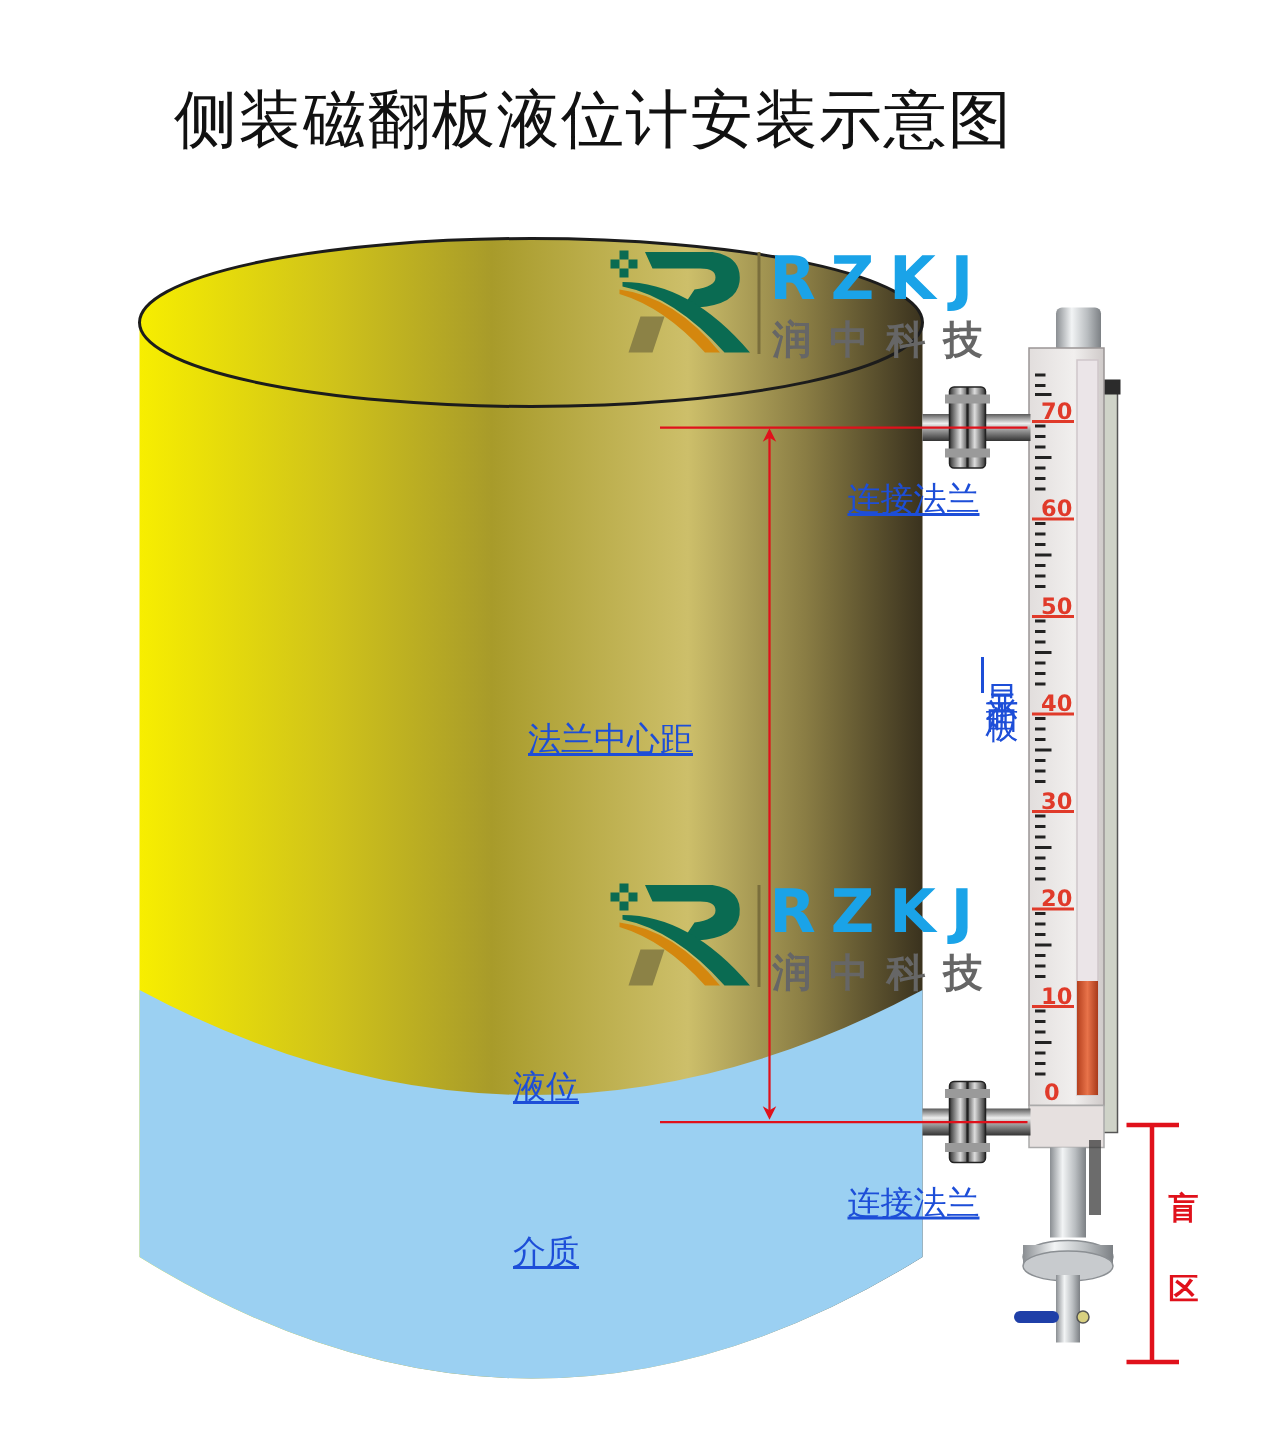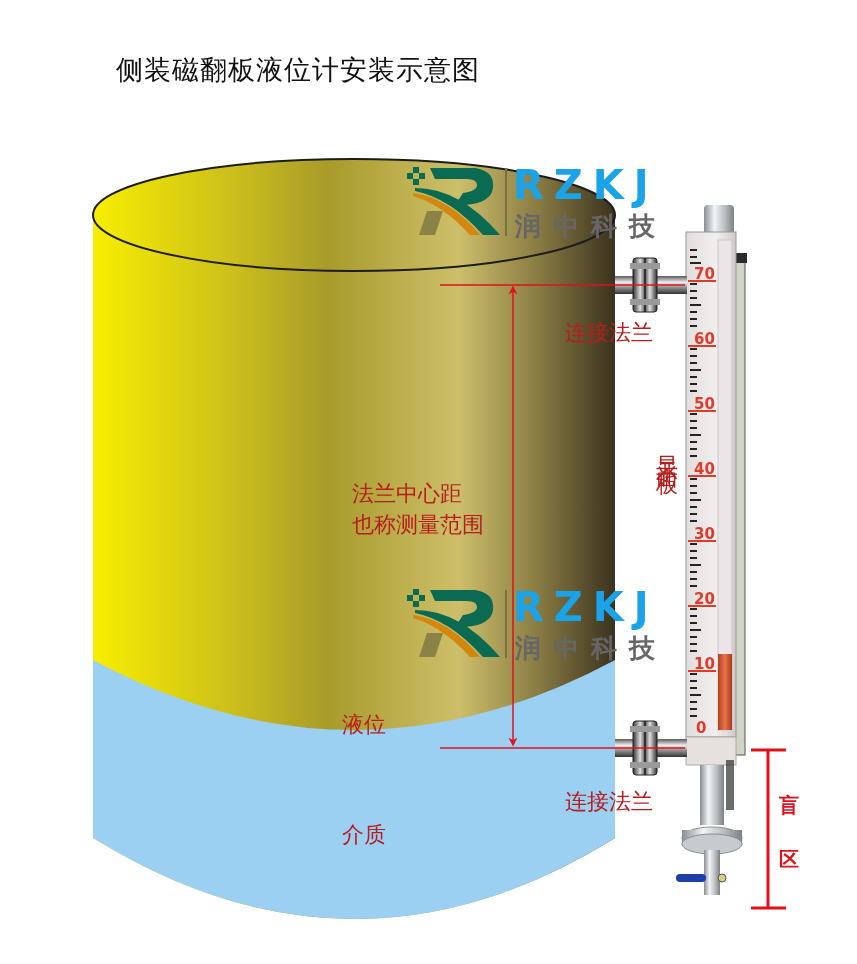--- a/index.html
+++ b/index.html
@@ -1,21 +1,21 @@
 <!DOCTYPE html>
 <html><head>
 <meta charset="utf-8">
 <style>
   html, body { margin: 0; padding: 0; background: #ffffff; }
   body { width: 857px; height: 964px; position: relative; overflow: hidden;
          font-family: "DejaVu Serif", "Liberation Serif", serif; }
   .abs { position: absolute; }
-  .title { left: 116px; top: 52px; font-size: 27px; color: #111; letter-spacing: 1px; white-space: nowrap;
+  .title { left: 116px; top: 52px; font-size: 42px; color: #111; letter-spacing: 1px; white-space: nowrap;
            font-family: "DejaVu Serif", "Liberation Serif", serif; font-weight: normal; }
-  .label { font-size: 22px; color: #b91c1c; white-space: nowrap; }
+  .label { font-size: 22px; color: #1d4ed8; white-space: nowrap; text-decoration: underline; }
   .label-red { font-size: 20px; color: #e0111b; font-weight: bold; font-family: "DejaVu Sans", sans-serif; }
   svg { position: absolute; left: 0; top: 0; }
   .vlabel { writing-mode: vertical-rl; text-orientation: upright; letter-spacing: 6px; }
   .multi { text-align: left; line-height: 31px; }
 </style>
 </head>
 <body>
 
 <svg width="857" height="964" viewBox="0 0 857 964">
   <defs>
@@ -234,20 +234,19 @@
 
 <div class="abs title">侧装磁翻板液位计安装示意图</div>
 
 <div class="abs label" style="left:565px; top:318px;">连接法兰</div>
 <div class="abs label" style="left:565px; top:787px;">连接法兰</div>
 
 <div class="abs label vlabel" style="left:652px; top:438px; font-size:22px;">显示面板</div>
 
 <div class="abs label multi" style="left:352px; top:478px; width:150px;">
   <div>法兰中心距</div>
-  <div>也称测量范围</div>
 </div>
 
 <div class="abs label" style="left:342px; top:710px;">液位</div>
 <div class="abs label" style="left:342px; top:820px;">介质</div>
 
 <div class="abs label-red" style="left:779px; top:792px;">盲</div>
 <div class="abs label-red" style="left:779px; top:846px;">区</div>
 
 </body></html>

